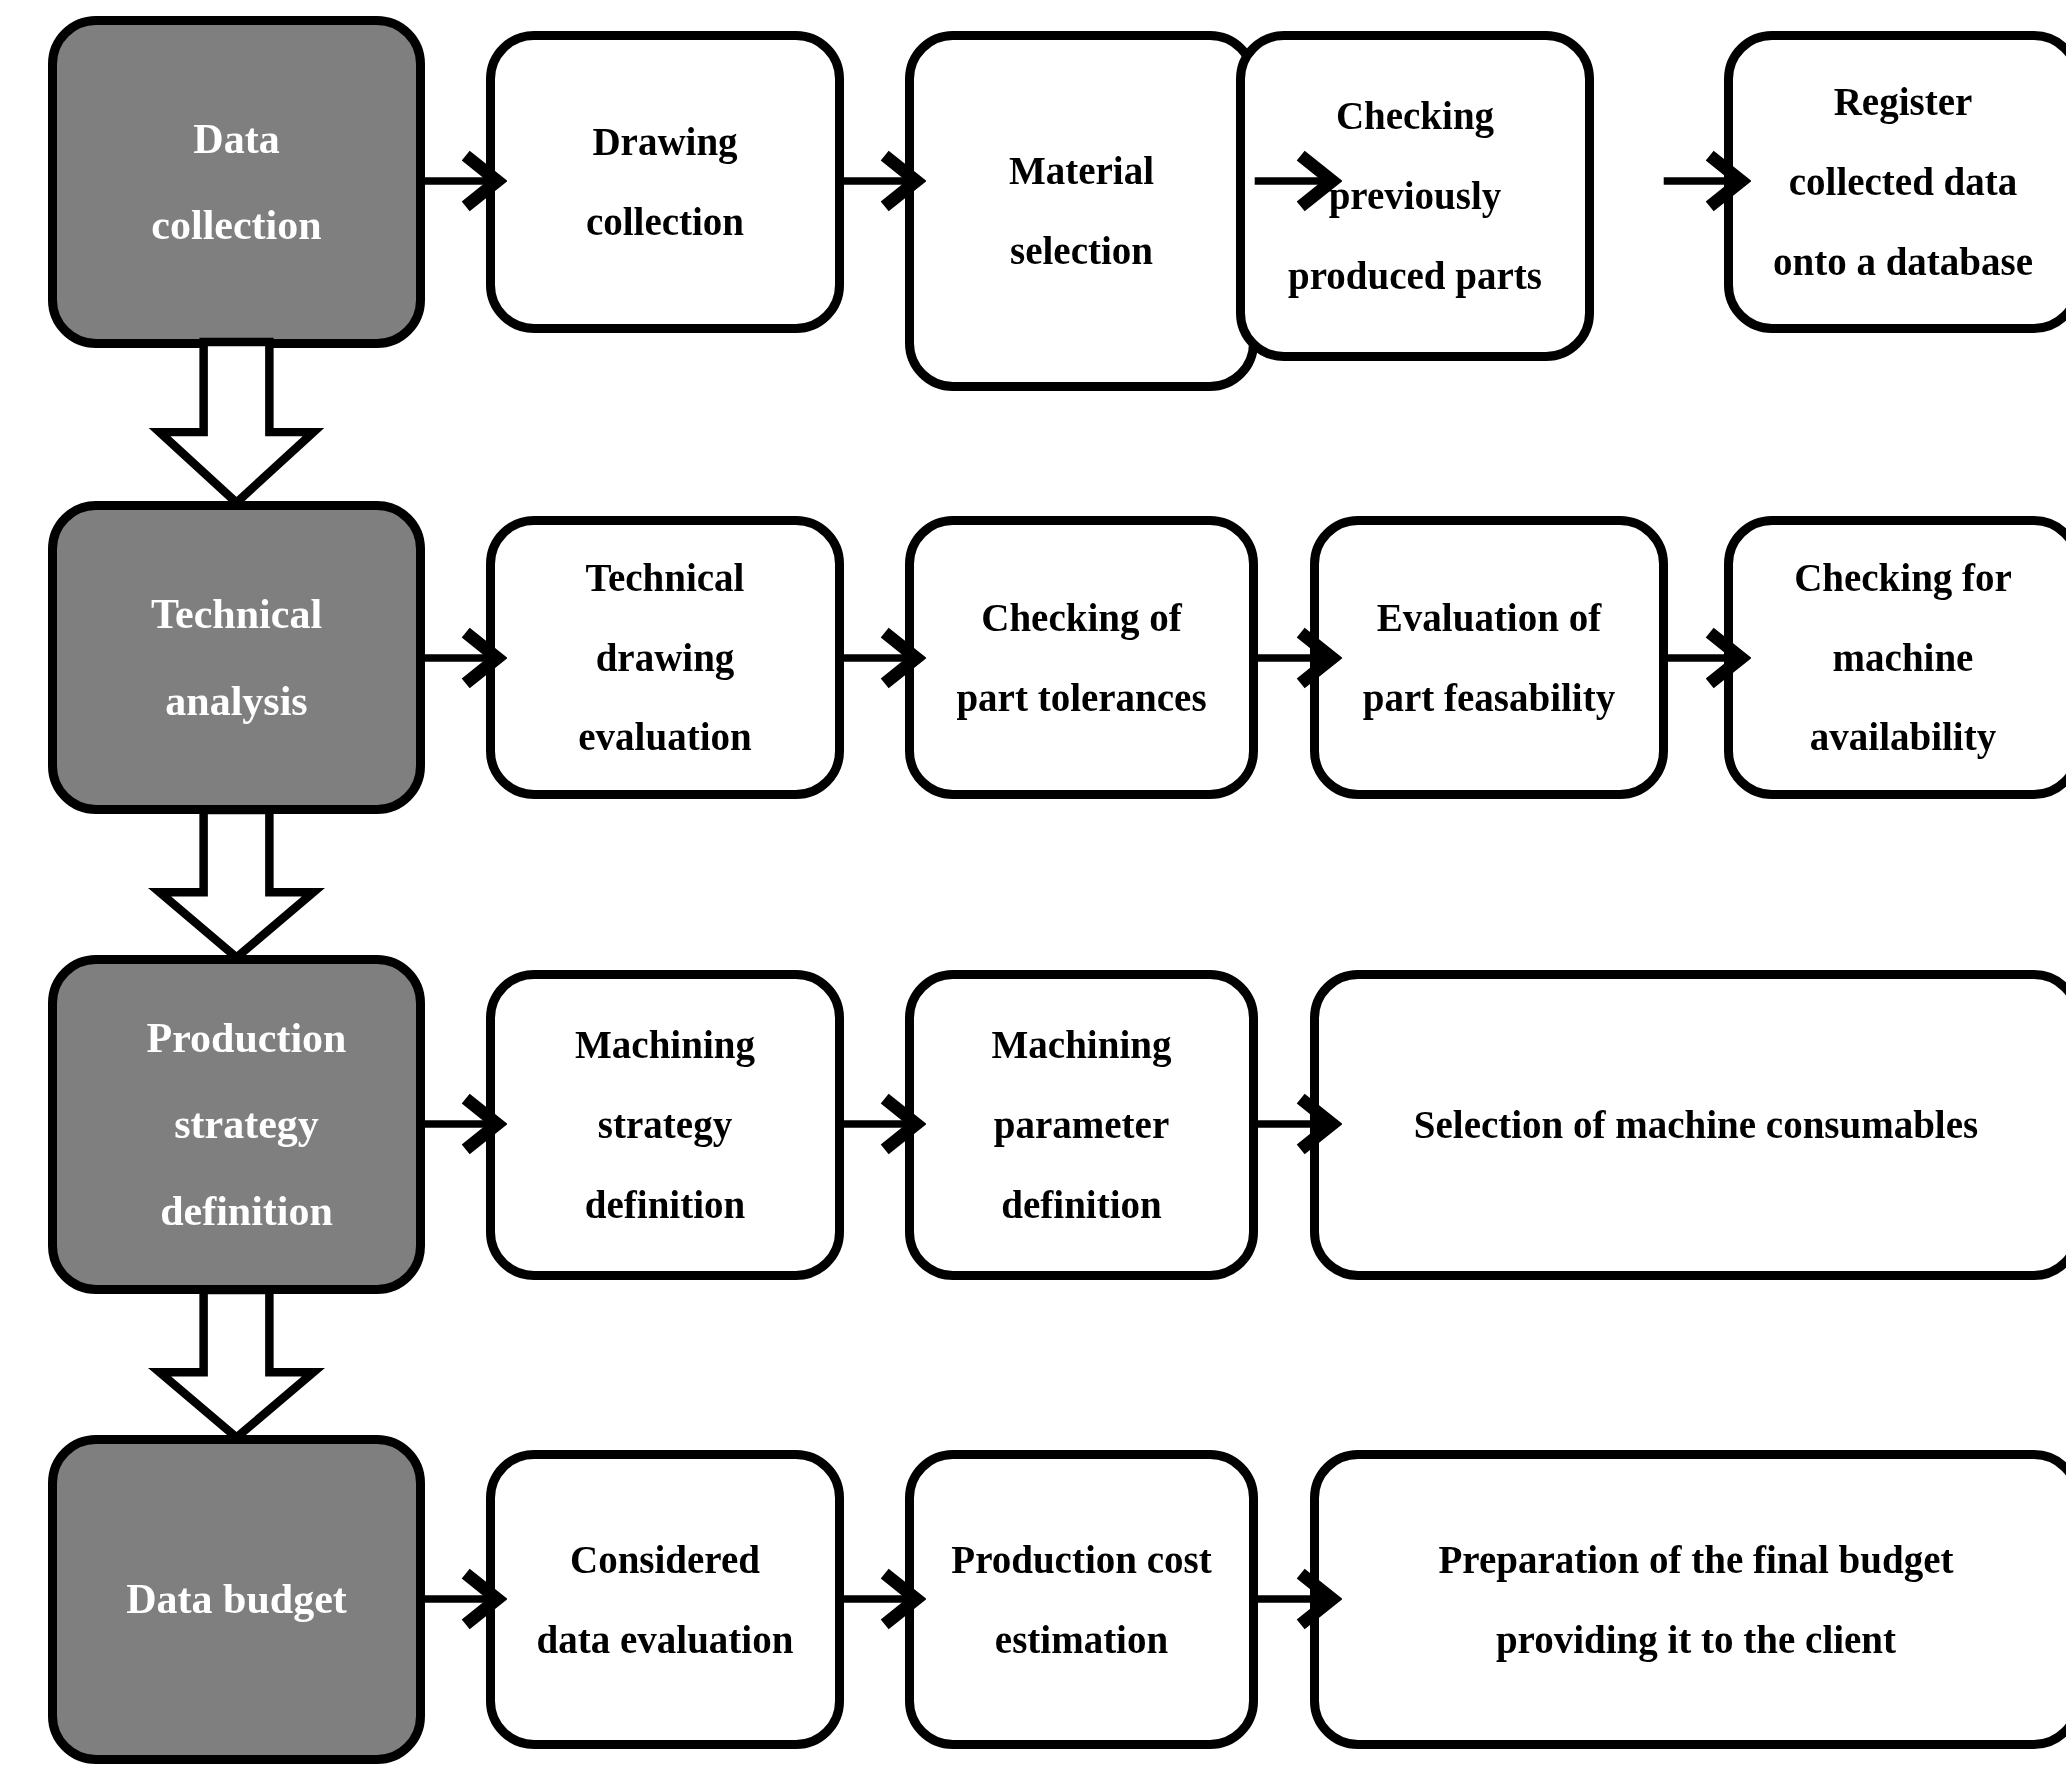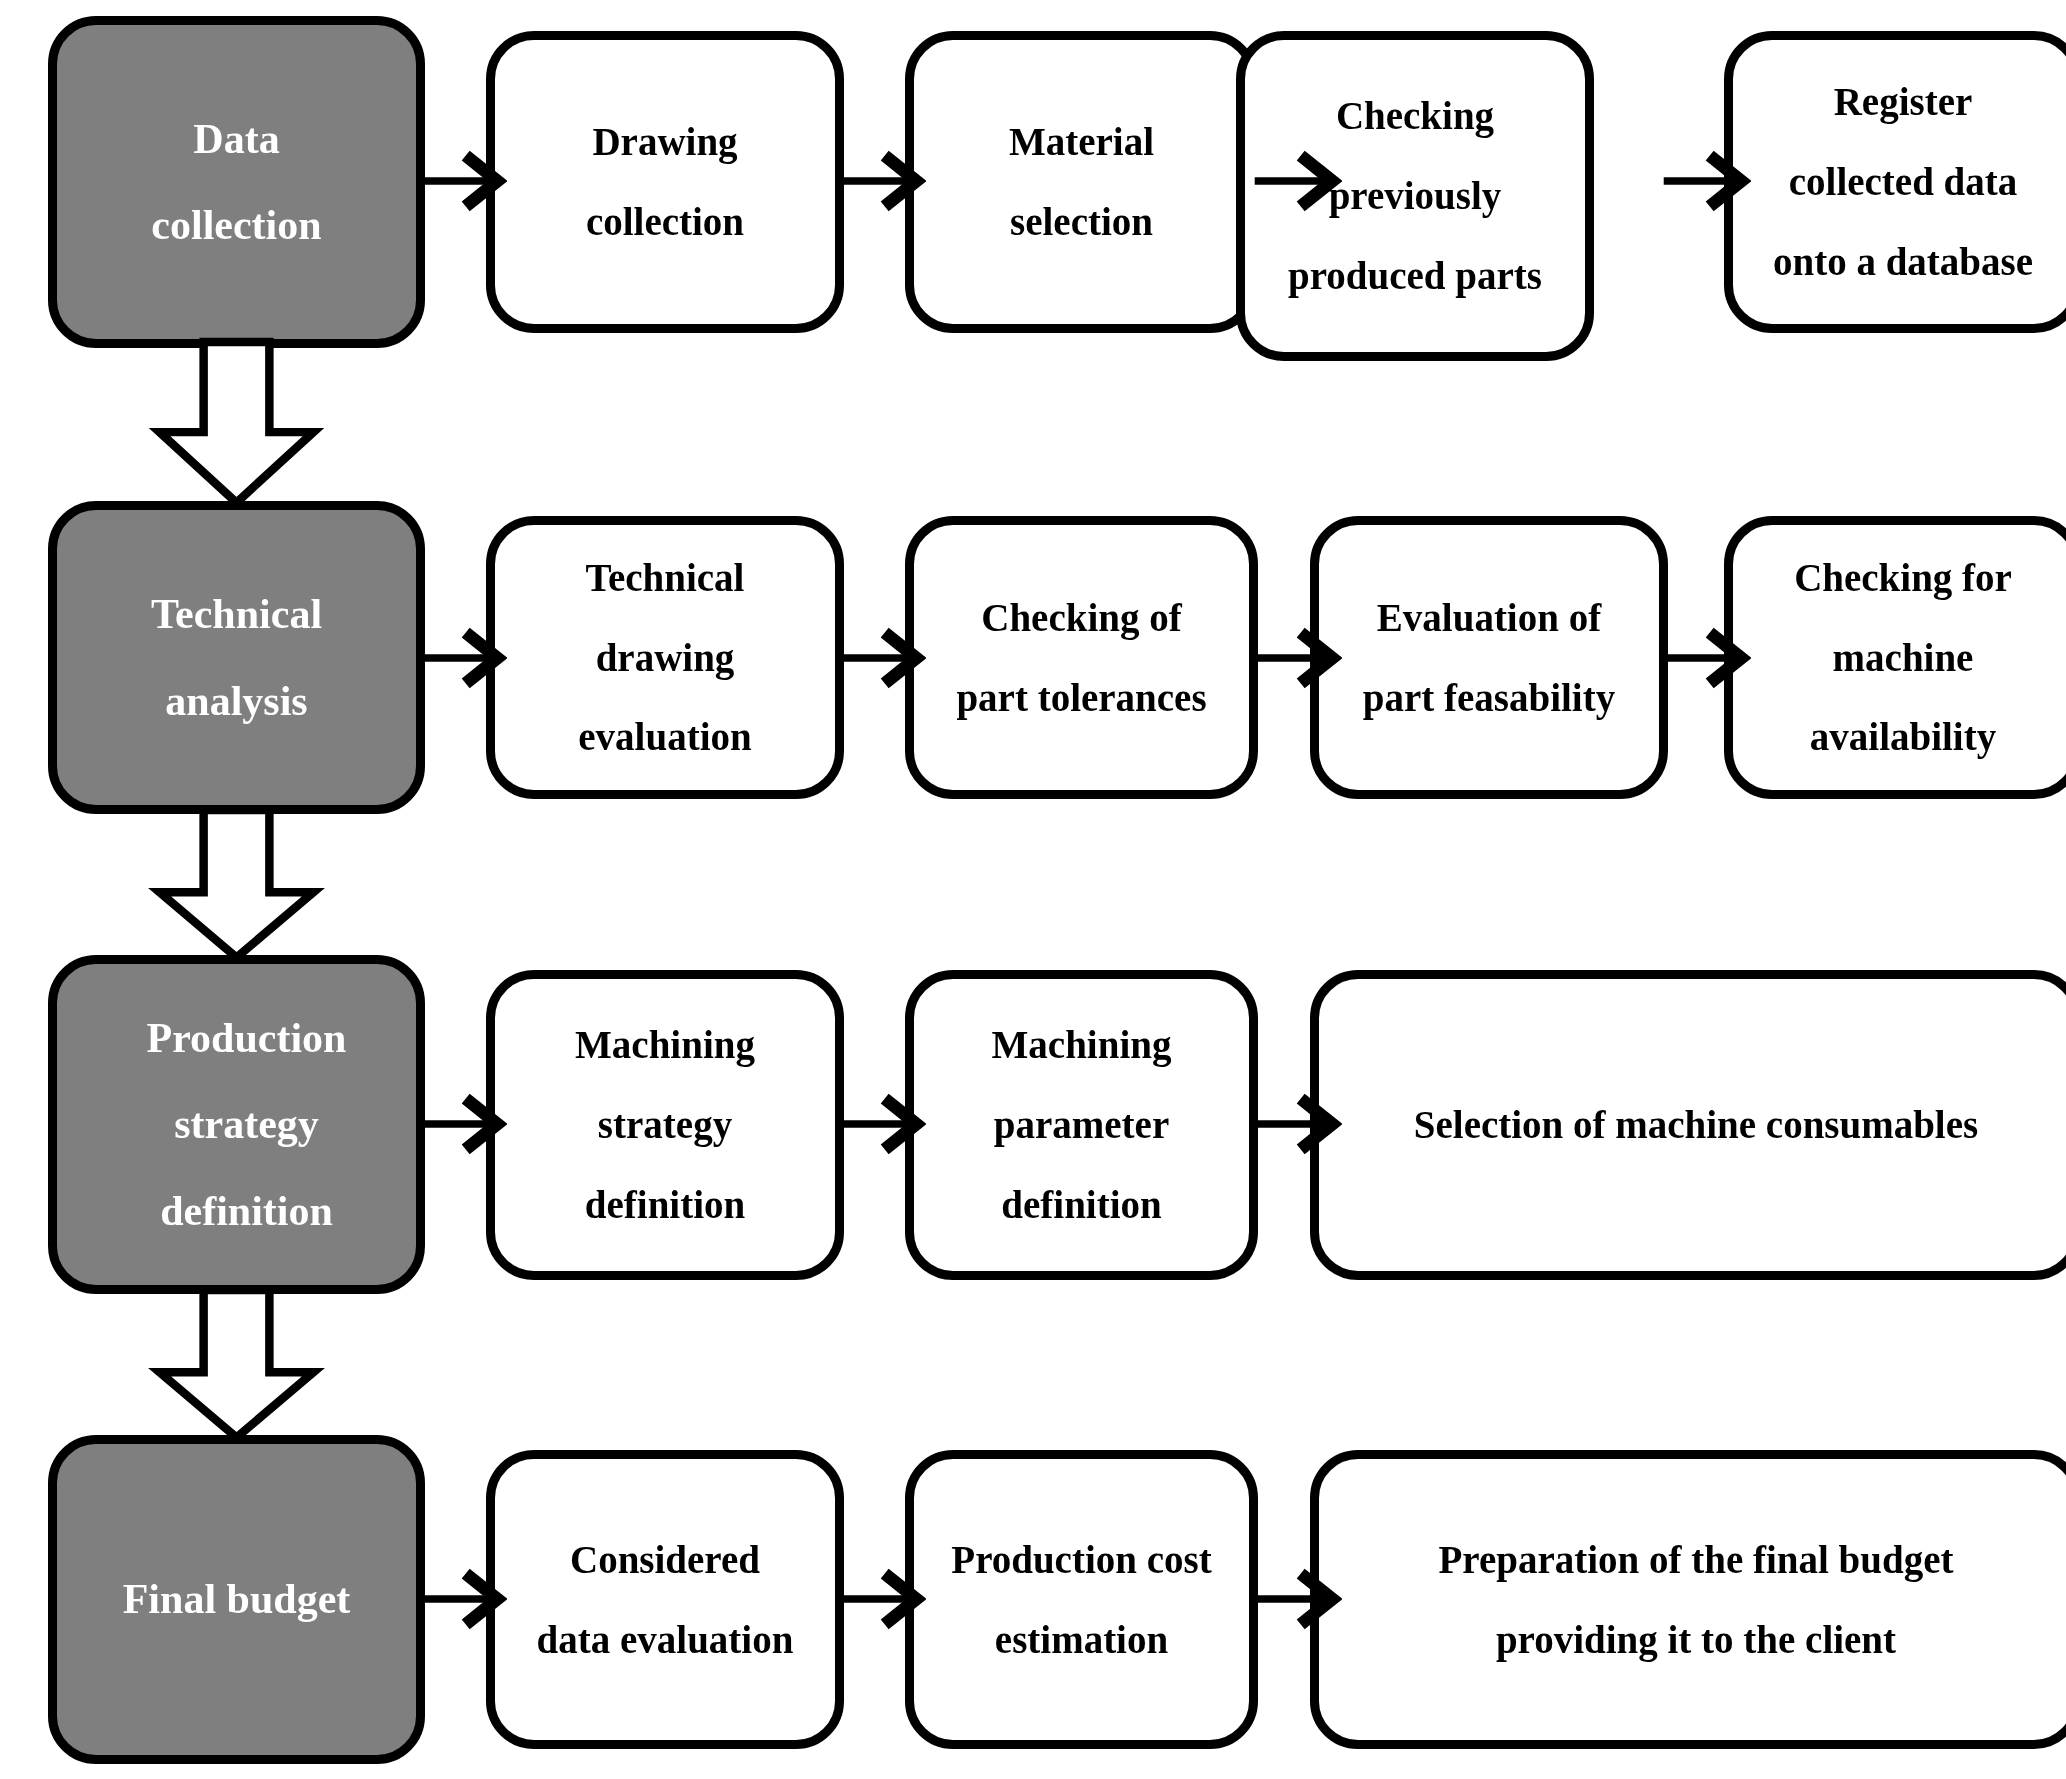--- a/index.html
+++ b/index.html
@@ -50,21 +50,21 @@
 <div class="canvas">
 
   <div class="box stage" style="left:16px;top:16px;width:377px;height:332px;">
     <span>Data
 collection</span>
   </div>
   <div class="box step" style="left:454px;top:31px;width:358px;height:302px;">
     <span>Drawing
 collection</span>
   </div>
-  <div class="box step" style="left:873px;top:31px;width:353px;height:302px;justify-content:center;">
+  <div class="box step" style="left:873px;top:31px;width:353px;height:360px;justify-content:center;">
     <span>Material
 selection</span>
   </div>
   <div class="box step" style="left:1204px;top:31px;width:358px;height:330px;">
     <span>Checking
 previously
 produced parts</span>
   </div>
   <div class="box step" style="left:1692px;top:31px;width:358px;height:302px;">
     <span>Register
@@ -167,21 +167,21 @@
   <svg class="arrow" style="left:1220px;top:1087px;" width="90" height="74" viewBox="0 0 170 140">
     <line x1="5" y1="70" x2="148" y2="70" stroke="#000" stroke-width="14"></line>
     <polyline points="92,22 152,70 92,118" fill="none" stroke="#000" stroke-width="24"></polyline>
   </svg>
 
   <svg class="arrow" style="left:117px;top:1290px;overflow:visible;" width="175" height="154" viewBox="0 0 330 290">
     <polygon points="103,0 103,155 20,155 165,278 310,155 227,155 227,0" fill="#ffffff" stroke="#000000" stroke-width="16" stroke-linejoin="miter"></polygon>
   </svg>
 
   <div class="box stage" style="left:16px;top:1435px;width:377px;height:329px;">
-    <span>Final budget</span>
+    <span>Data budget</span>
   </div>
   <div class="box step" style="left:873px;top:1450px;width:353px;height:299px;">
     <span>Production cost
 estimation</span>
   </div>
   <div class="box step" style="left:454px;top:1450px;width:358px;height:299px;">
     <span>Considered
 data evaluation</span>
   </div>
   <div class="box step" style="left:1278px;top:1450px;width:772px;height:299px;">

